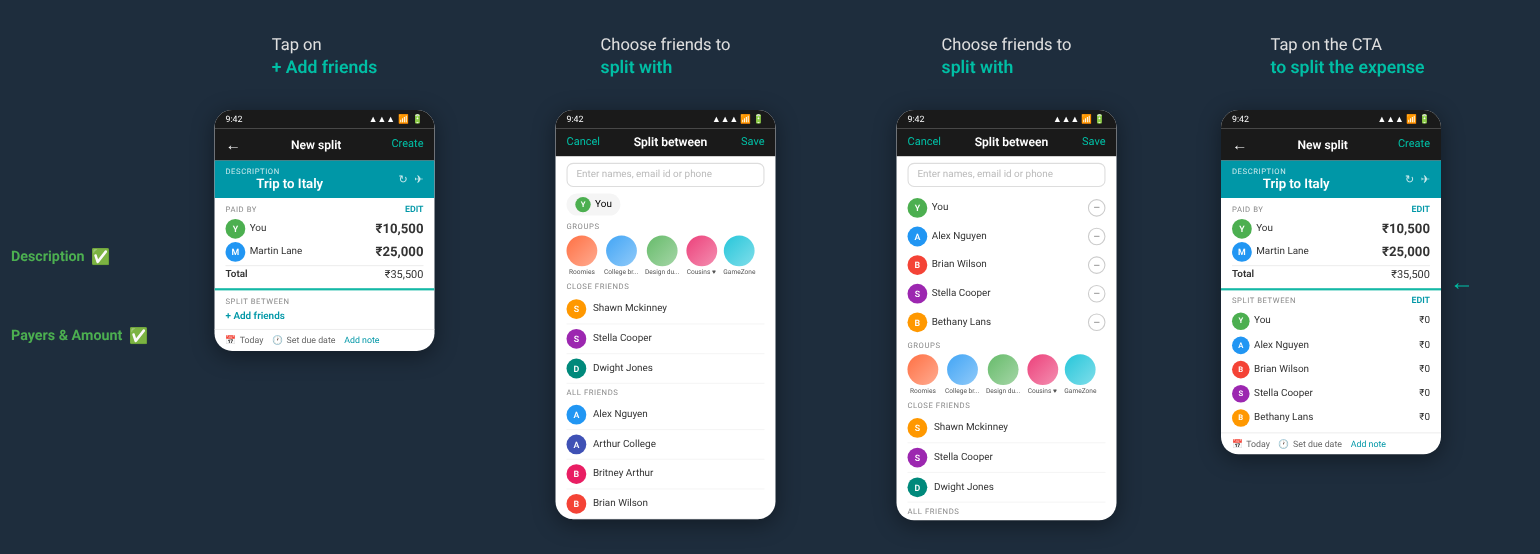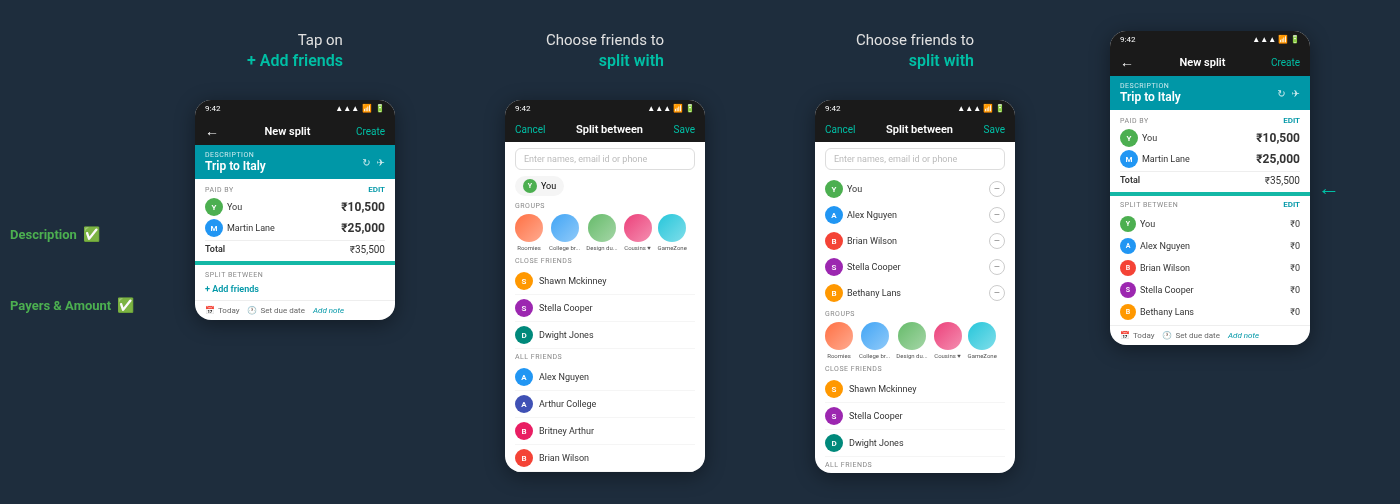--- a/index.html
+++ b/index.html
@@ -23,21 +23,21 @@
     }
 
     
     .step-column {
       display: flex;
       flex-direction: column;
       align-items: center;
       flex: 1;
     }
     .step-label {
-      text-align: right;
+      text-align: left;
       margin-bottom: 30px;
     }
     .step-label-top {
       color: #e0e0e0;
       font-size: 15px;
       font-weight: 400;
       margin-bottom: 2px;
     }
     .step-label-bottom {
       color: #00bfa5;
@@ -79,28 +79,28 @@
 
     
     .desc-section {
       background: #0097a7;
       padding: 6px 10px;
       display: flex;
       justify-content: space-between;
       align-items: center;
     }
     .desc-label { color: rgba(255,255,255,0.8); font-size: 7px; text-transform: uppercase; letter-spacing: 0.5px; }
-    .desc-value { color: #fff; font-size: 12px; font-weight: 600; }
+    .desc-value { color: #fff; font-size: 12px; font-weight: 600; margin-left: 28px; }
     .desc-icons { display: flex; gap: 6px; }
     .desc-icon { color: rgba(255,255,255,0.8); font-size: 10px; }
 
     
     .section {
       padding: 6px 10px;
-      border-bottom: 4px solid #14b8a6;
+      border-bottom: 2px solid #14b8a6;
     }
     .section-header {
       display: flex;
       justify-content: space-between;
       align-items: center;
       margin-bottom: 4px;
     }
     .section-label { color: #888; font-size: 7px; text-transform: uppercase; letter-spacing: 0.5px; }
     .edit-link { color: #0097a7; font-size: 8px; font-weight: 600; }
 
@@ -147,21 +147,21 @@
 
     
     .bottom-row {
       padding: 5px 10px;
       display: flex;
       gap: 8px;
       align-items: center;
       border-top: 1px solid #eee;
     }
     .bottom-item { display: flex; align-items: center; gap: 3px; font-size: 8px; color: #666; }
-    .add-note { color: #0097a7; font-size: 8px; font-style: italic; }
+    .add-note { color: #0097a7; font-size: 8px; }
 
     
     .search-box {
       margin: 6px 10px;
       border: 1px solid #ddd;
       border-radius: 6px;
       padding: 5px 8px;
       font-size: 9px;
       color: #999;
     }
@@ -524,20 +524,24 @@
         <div class="friend-row">
           <div class="avatar teal" style="width:18px;height:18px;">D</div>
           <span class="friend-name">Dwight Jones</span>
         </div>
         <div class="group-section-label" style="margin-top:4px;">ALL FRIENDS</div>
       </div>
     </div>
   </div>
 
   <div class="step-column" style="margin-left:20px;">
+    <div class="step-label">
+      <div class="step-label-top">Tap on the CTA</div>
+      <div class="step-label-bottom">to split the expense</div>
+    </div>
     <div style="display:flex; align-items:center; gap:8px;">
       <div class="phone">
         <div class="phone-status-bar">
           <span>9:42</span>
           <div class="status-icons">
             <span>▲▲▲ 📶 🔋</span>
           </div>
         </div>
         <div class="phone-header">
           <span class="back">←</span>

